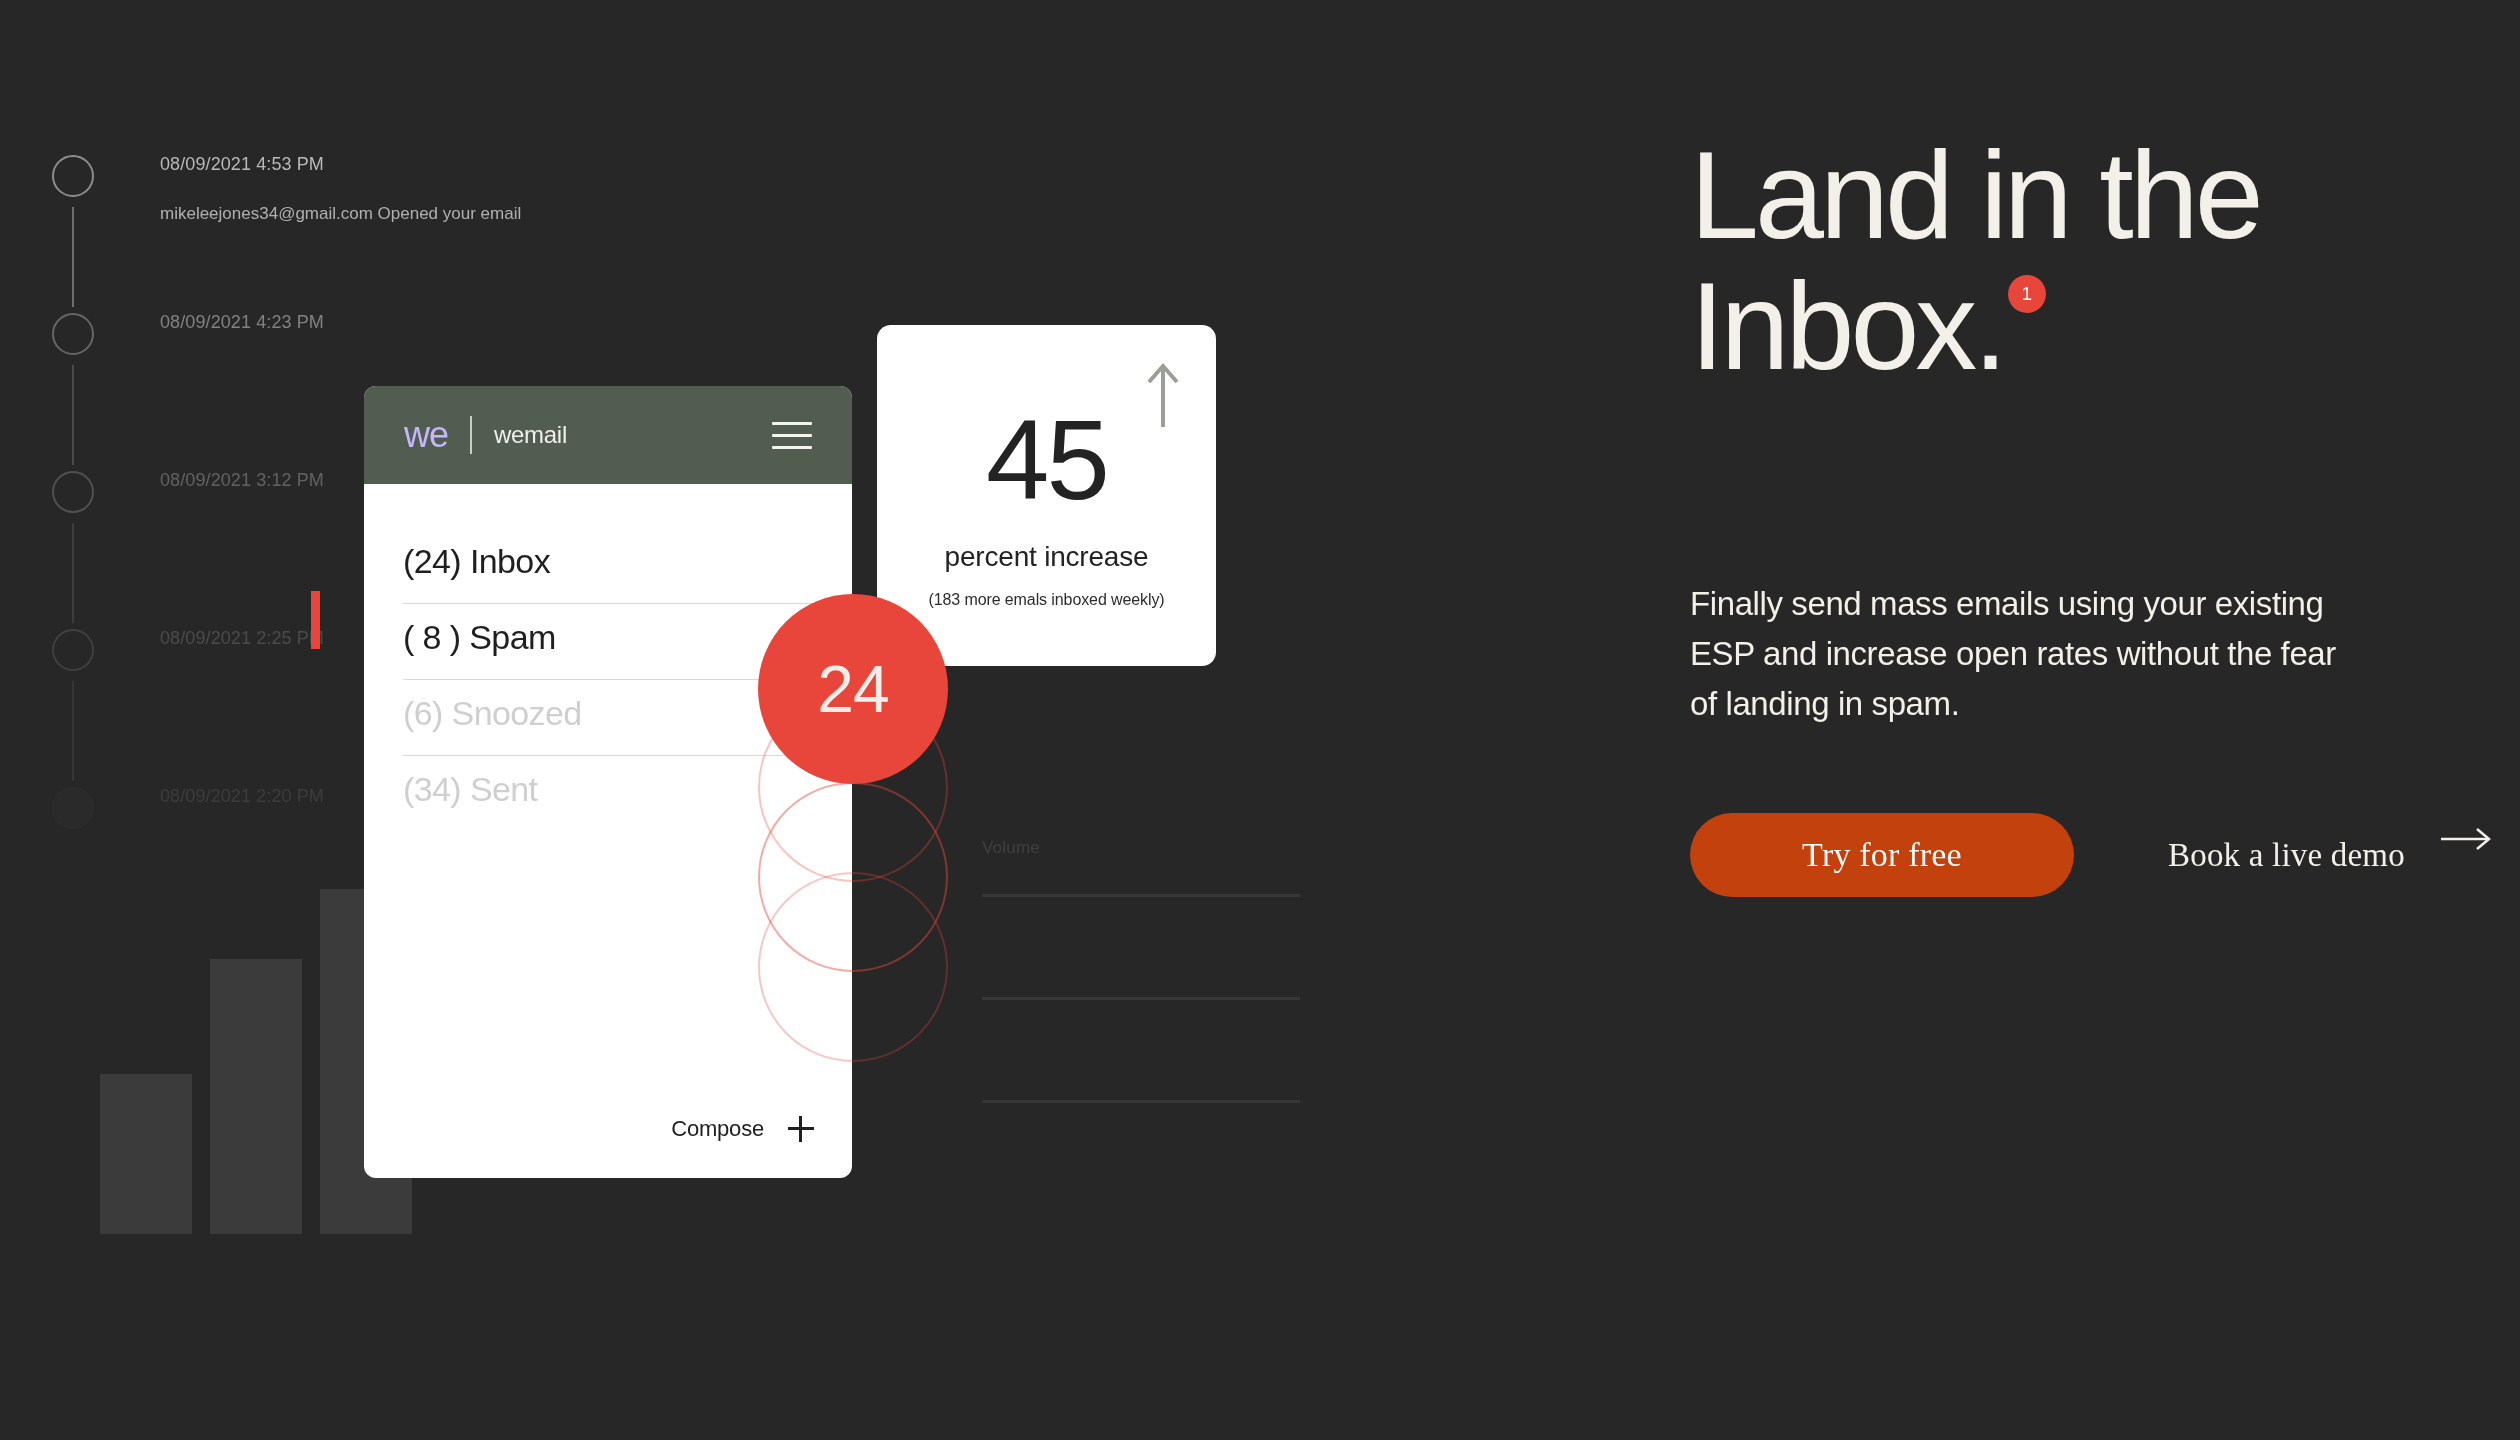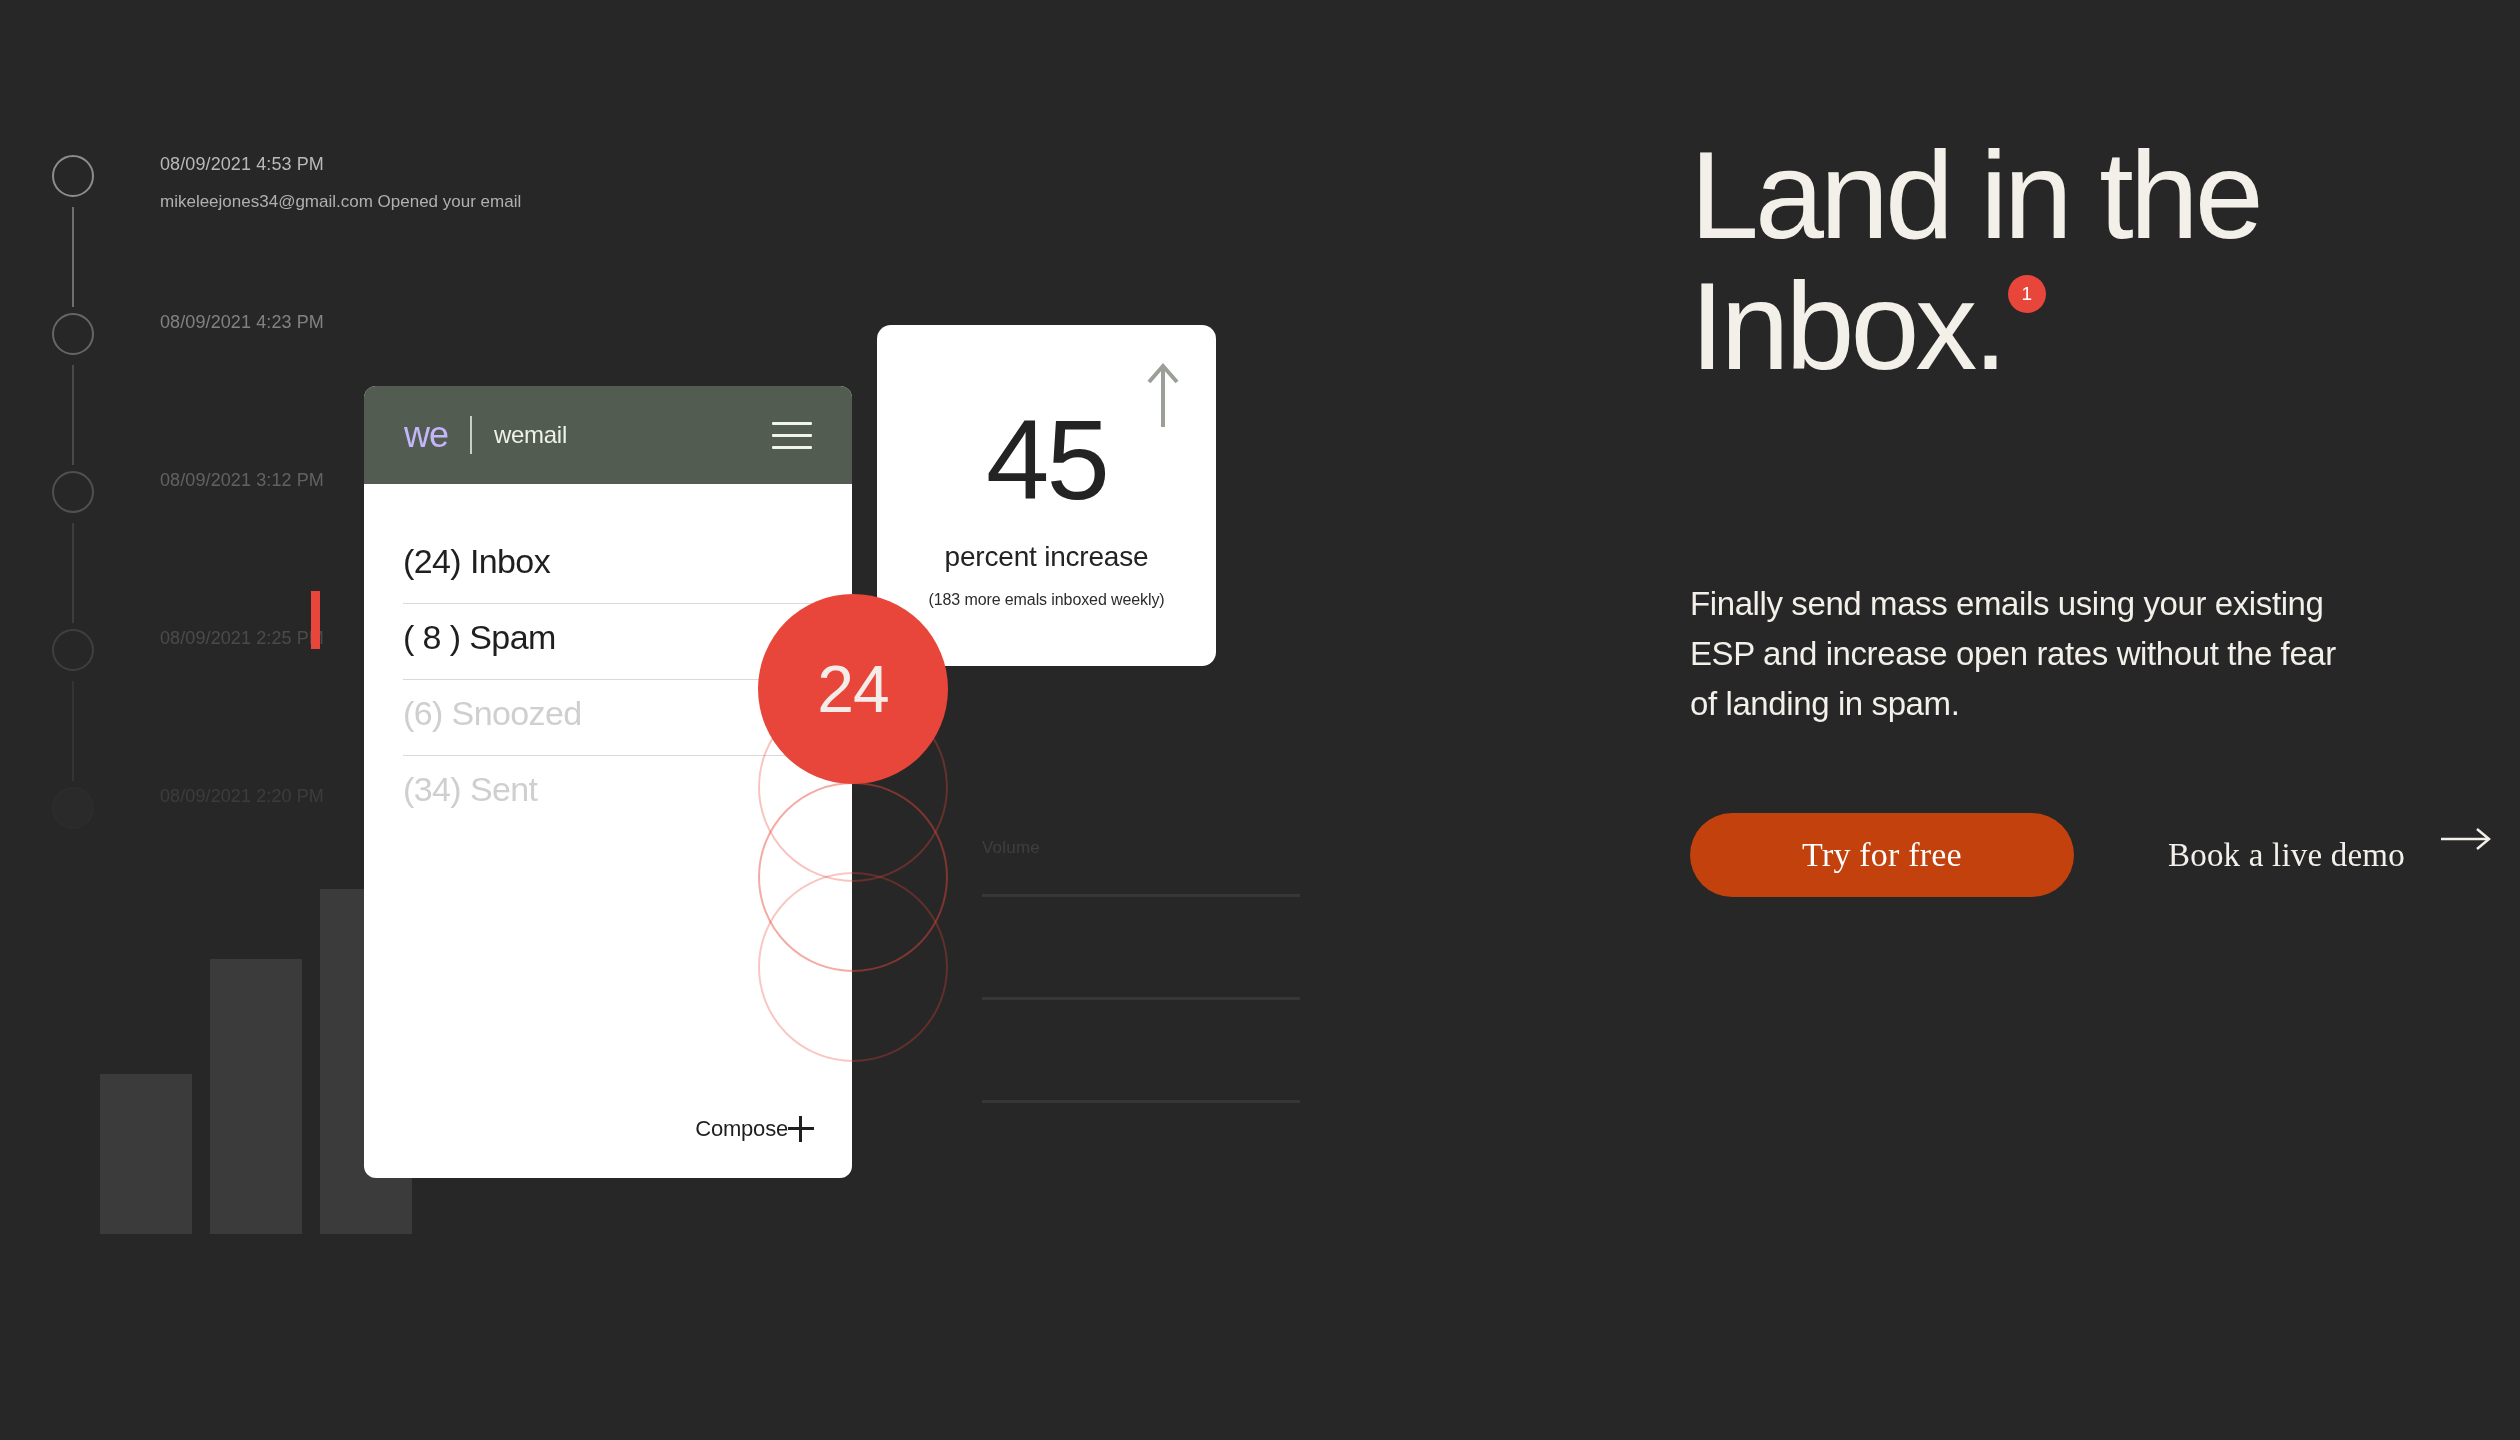--- a/index.html
+++ b/index.html
@@ -33,21 +33,21 @@
     position:absolute; left:0; top:0;
     width:42px; height:42px; border-radius:50%;
     border:2px solid #8d8d8d; background:transparent;
   }
   .tl-dot.filled { background:#3c3c3c; border-color:#4a4a4a; }
   .tl-line {
     position:absolute; left:20px; top:52px;
     width:2px; height:100px; background:#6e6e6e;
   }
   .tl-time { font-size:18px; color:#b9b9b9; letter-spacing:.1px; line-height:1.1; }
-  .tl-desc { font-size:17px; color:#b0b0b0; margin-top:17px; line-height:1.2; }
+  .tl-desc { font-size:17px; color:#b0b0b0; margin-top:29px; line-height:1.2; }
 
   .tl-item.o1 { opacity:1; }
   .tl-item.o2 { opacity:.62; }
   .tl-item.o3 { opacity:.40; }
   .tl-item.o4 { opacity:.24; }
   .tl-item.o5 { opacity:.14; }
   .tl-item.o2 .tl-line, .tl-item.o3 .tl-line,
   .tl-item.o4 .tl-line, .tl-item.o5 .tl-line { opacity:.8; }
 
   
@@ -111,21 +111,21 @@
   .mail-row {
     font-size:34px; color:#1f1f1f; letter-spacing:-.6px;
     padding:14px 0 22px 0; border-bottom:1px solid #d9d9d9;
   }
   .mail-row:first-child { padding-top:20px; }
   .mail-row.muted { color:#cfcfcf; }
   .mail-row.last { border-bottom:none; }
 
   .compose {
     position:absolute; right:38px; bottom:36px;
-    display:flex; align-items:flex-end; 
+    display:flex; align-items:flex-end; gap:24px;
     font-size:22px; color:#1f1f1f; letter-spacing:-.2px;
   }
   .compose-plus { position:relative; width:26px; height:26px; }
   .compose-plus::before, .compose-plus::after {
     content:""; position:absolute; background:#1f1f1f;
   }
   .compose-plus::before { left:0; top:11px; width:26px; height:3px; }
   .compose-plus::after { left:11px; top:0; width:3px; height:26px; }
 
   

